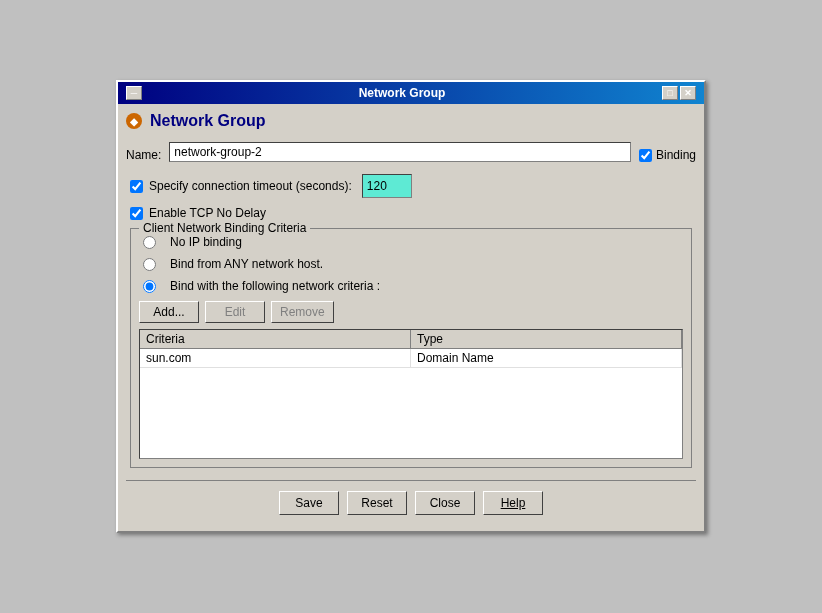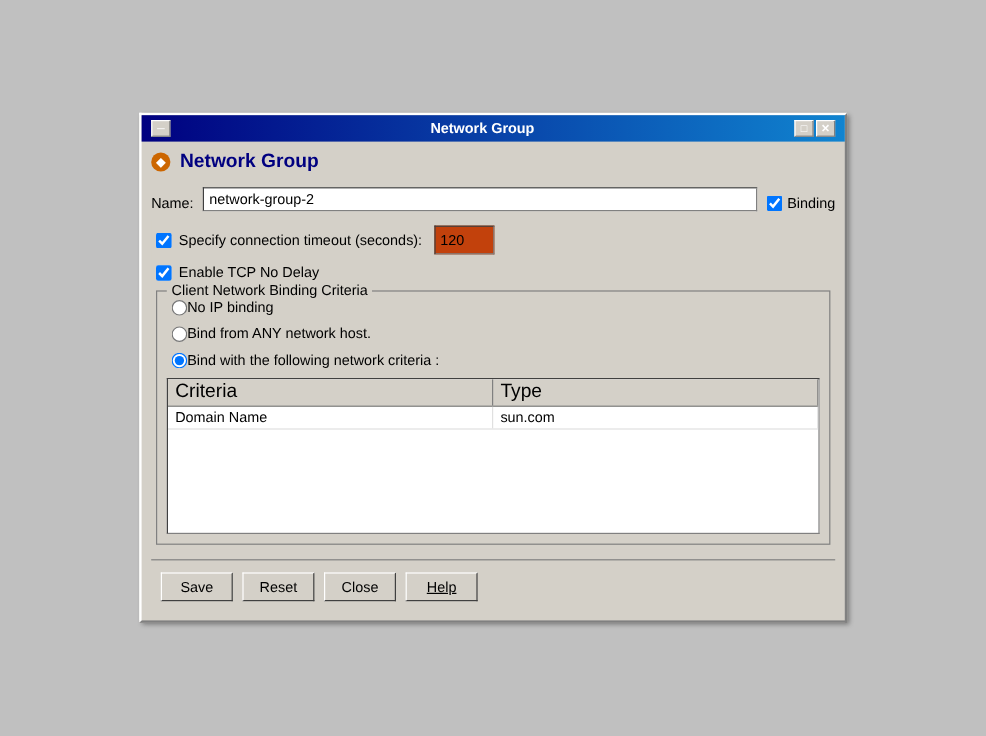--- a/index.html
+++ b/index.html
@@ -138,21 +138,21 @@
     .checkbox-row input[type="checkbox"] {
       width: 13px;
       height: 13px;
     }
     .timeout-input {
       width: 50px;
       height: 18px;
       border: 1px solid #808080;
       border-top: 1px solid #404040;
       border-left: 1px solid #404040;
-      background: #c2410c;
+      background: #5eead4;
       font-size: 12px;
       padding: 11px 4px;
       margin-left: 4px;
     }
     .group-box {
       border: 1px solid #808080;
       padding: 6px 8px 8px 8px;
       margin-top: 4px;
       position: relative;
     }
@@ -160,21 +160,21 @@
       position: absolute;
       top: -8px;
       left: 8px;
       background: #d4d0c8;
       padding: 0 4px;
       font-size: 12px;
     }
     .radio-row {
       display: flex;
       align-items: center;
-      gap: 0;
+      gap: 14px;
       margin-bottom: 8px;
       padding-left: 4px;
     }
     .radio-row input[type="radio"] {
       width: 13px;
       height: 13px;
     }
     .btn-row {
       display: flex;
       gap: 6px;
@@ -204,36 +204,37 @@
       height: 130px;
       overflow-y: auto;
     }
     .table-header {
       display: flex;
       background: #d4d0c8;
       border-bottom: 1px solid #808080;
     }
     .table-header-cell {
       padding: 2px 6px;
-      font-size: 16px;
+      font-size: 12px;
       border-right: 1px solid #808080;
       flex: 1;
     }
     .table-row-data {
       display: flex;
       border-bottom: 1px solid #e0e0e0;
     }
     .table-cell {
       padding: 2px 6px;
       font-size: 12px;
       border-right: 1px solid #e0e0e0;
       flex: 1;
     }
     .footer {
       display: flex;
+      justify-content: center;
       gap: 8px;
       padding: 10px 8px 8px 8px;
       border-top: 1px solid #808080;
       margin-top: 8px;
     }
     .footer-btn {
       height: 24px;
       min-width: 60px;
       background: #d4d0c8;
       border: 1px solid #404040;
@@ -305,29 +306,34 @@
           <div class="radio-row">
             <input type="radio" name="binding" id="any-host" style="">
             <label for="any-host">Bind from ANY network host.</label>
           </div>
 
           <div class="radio-row">
             <input type="radio" name="binding" id="following" checked="" style="">
             <label for="following">Bind with the following network criteria :</label>
           </div>
 
+          <div class="btn-row">
+            <button class="btn">Add...</button>
+            <button class="btn" disabled="">Edit</button>
+            <button class="btn" disabled="">Remove</button>
+          </div>
 
           <div class="table-container">
             <div class="table-header">
               <div class="table-header-cell">Criteria</div>
               <div class="table-header-cell">Type</div>
             </div>
             <div class="table-row-data">
+              <div class="table-cell">sun.com</div>
               <div class="table-cell">Domain Name</div>
-              <div class="table-cell">sun.com</div>
             </div>
           </div>
         </div>
       </div>
     </div>
 
     <div class="footer">
       <button class="footer-btn">Save</button>
       <button class="footer-btn">Reset</button>
       <button class="footer-btn">Close</button>

